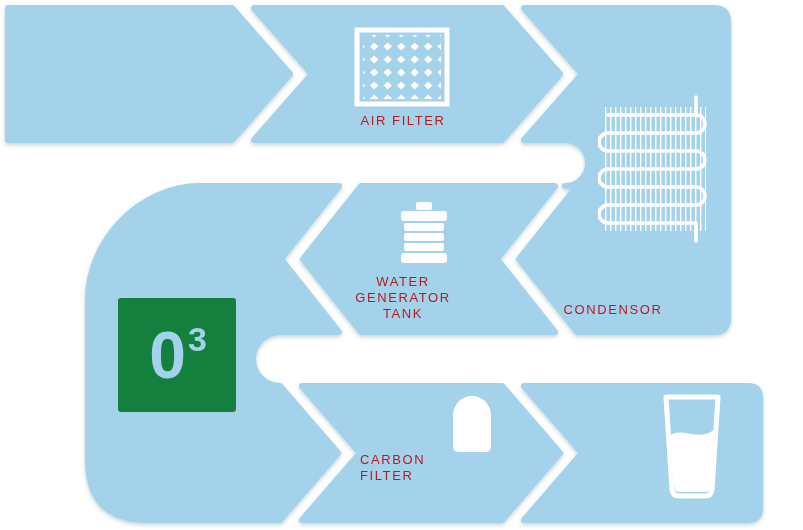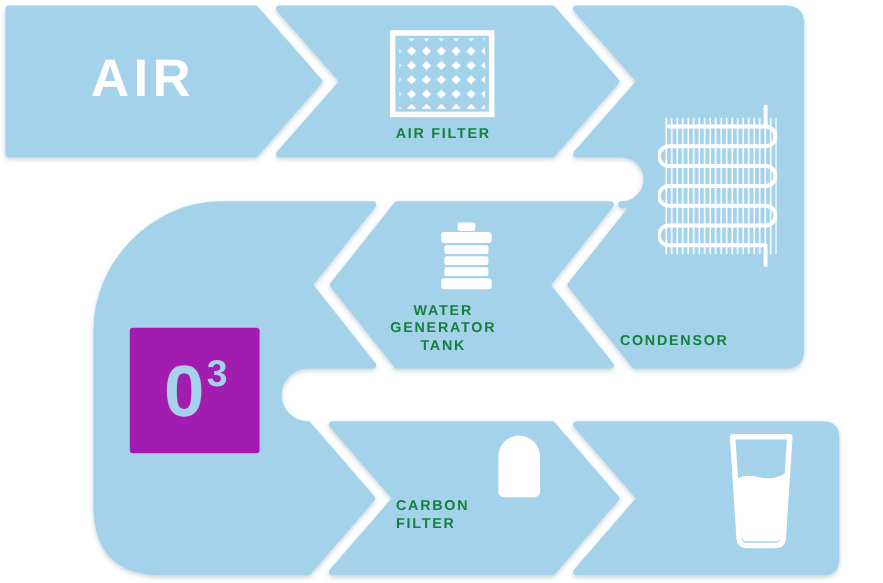--- a/index.html
+++ b/index.html
@@ -6,37 +6,37 @@
   .stage{
     position:relative;
     width:803px;height:530px;
     background:#ffffff;
     overflow:hidden;
     font-family:"Liberation Sans", sans-serif;
   }
   .shapes{position:absolute;left:0;top:0;}
   .lbl{
     position:absolute;
-    color:#15803d;
-    font-weight:bold;
+    color:#b91c1c;
+    font-weight:normal;
     font-size:13px;
     letter-spacing:1.6px;
     line-height:16px;
   }
   .center{text-align:center;}
   .air-word{
     position:absolute;
     left:30px;top:40px;width:200px;height:64px;
     color:#ffffff;font-weight:bold;font-size:48px;
     letter-spacing:4px;line-height:64px;text-align:center;
   }
   .o3-box{
     position:absolute;
     left:118px;top:298px;width:118px;height:114px;
-    background:#a21caf;border-radius:3px;
+    background:#15803d;border-radius:3px;
     display:flex;align-items:center;justify-content:center;
   }
   .o3-text{
     color:#a3d2ea;font-weight:bold;font-size:66px;line-height:1;
   }
   .o3-text sup{
     font-size:34px;position:relative;top:-4px;left:2px;
   }
   .carbon-cyl{
     position:absolute;
@@ -68,21 +68,20 @@
       <path filter="url(#ds)" d="M555,186 H361 L303,259 L361,332 H555 L497,259 Z"></path>
 
       <path filter="url(#ds)" d="M200,186 H339 L281,259 L339,332 H280 A27,27 0 0 0 280,386 L338,453 L280,520 H148 Q88,520 88,460 V300 C88,240 140,186 200,186 Z"></path>
 
       <path filter="url(#ds)" d="M302,386 H502 L560,453 L502,520 H302 L360,453 Z"></path>
 
       <path filter="url(#ds)" d="M524,386 H748 Q760,386 760,398 V508 Q760,520 748,520 H524 L582,453 Z"></path>
     </g>
   </svg>
 
-  <div class="air-word">AIR</div>
 
   <div class="iconwrap" style="left:354px;top:27px;">
     <svg width="96" height="80" viewBox="0 0 96 80">
       <defs>
         <pattern id="pat-diamond" width="13.5" height="13" patternUnits="userSpaceOnUse">
           <path d="M6.7 2.4 L10.9 6.5 L6.7 10.6 L2.5 6.5 Z" fill="#ffffff"></path>
         </pattern>
       </defs>
       <rect x="3" y="3" width="90" height="74" fill="none" stroke="#ffffff" stroke-width="5"></rect>
       <rect x="9" y="8" width="78" height="64" fill="url(#pat-diamond)"></rect>

